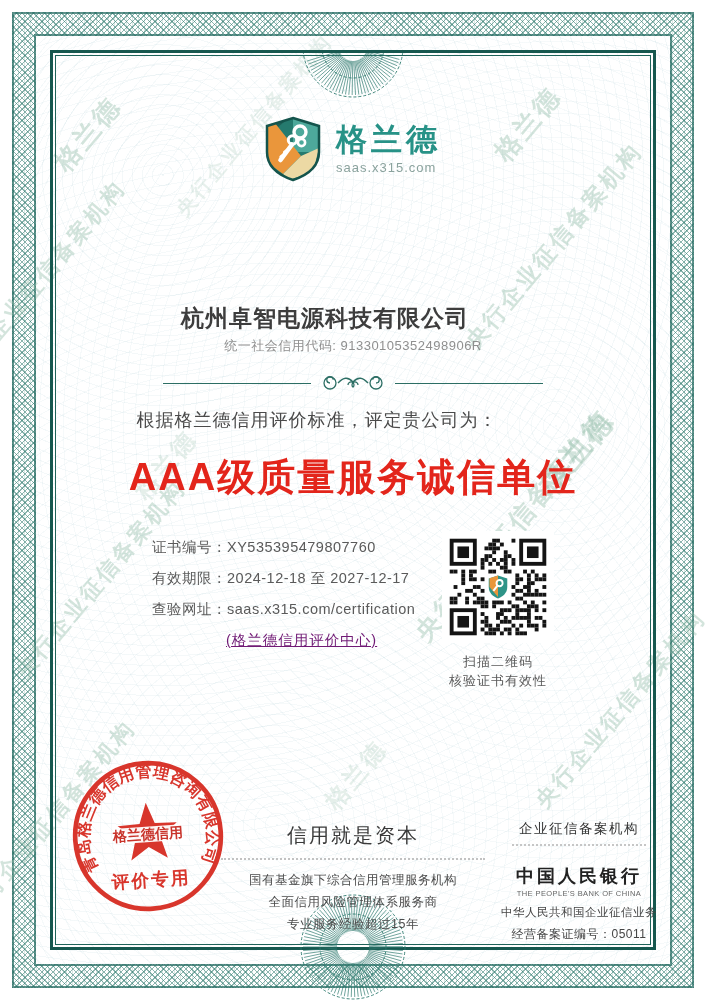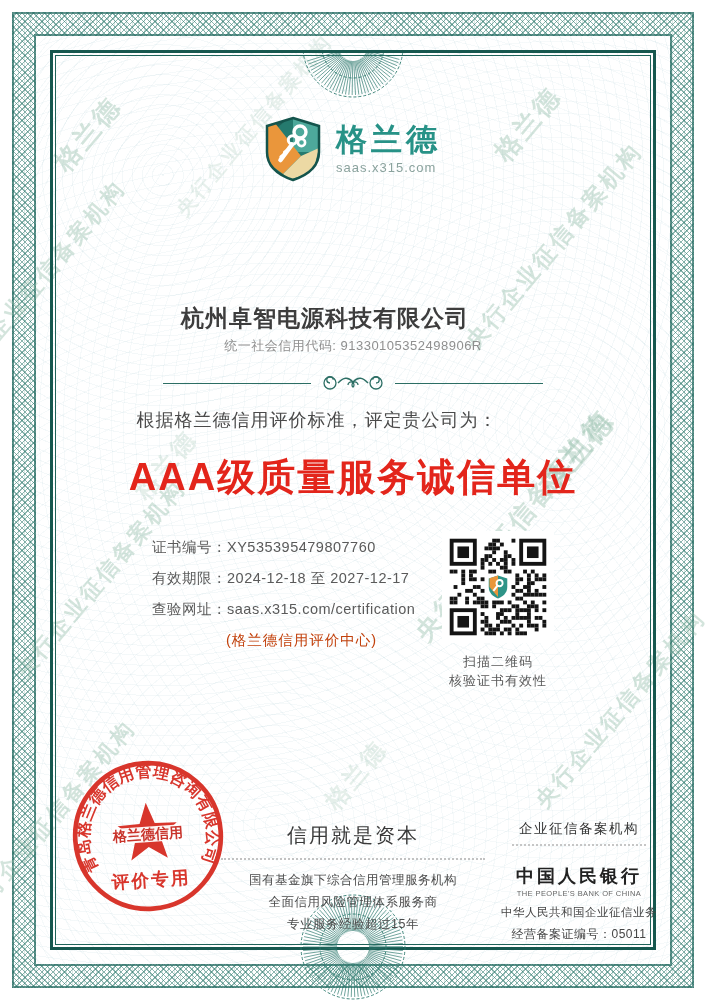--- a/index.html
+++ b/index.html
@@ -53,21 +53,21 @@
 
   .divider{top:370px;left:0;width:706px;display:flex;justify-content:center;align-items:center;gap:10px;}
   .div-line{width:148px;border-top:1.5px solid #2c6e64;}
 
   .statement{top:408px;left:0;width:634px;text-align:center;font-size:18px;color:#4a4a4a;letter-spacing:1px;}
   .rating{top:452px;left:0;width:706px;text-align:center;font-size:38px;font-weight:800;
           color:#e3251b;letter-spacing:2px;}
 
   .details{top:538px;left:152px;font-size:14.5px;color:#5a5a5a;}
   .details .row{margin-bottom:12px;letter-spacing:.5px;}
-  .details .note{padding-left:74px;letter-spacing:1px;color:#c2410c;}
+  .details .note{padding-left:74px;letter-spacing:1px;color:#701a75;text-decoration:underline;}
 
   .qr-wrap{top:531px;left:441px;width:114px;text-align:center;font-family:Liberation Serif, serif;}
   .qr-caption{font-size:13px;color:#5a5a5a;line-height:19px;margin-top:5px;letter-spacing:1px;}
 
   .seal{top:758px;left:68px;width:160px;height:156px;z-index:7;transform:rotate(-4deg);opacity:.93;}
 
   .footer-center{top:822px;left:50%;transform:translateX(-50%);width:300px;text-align:center;}
   .slogan{font-size:20px;font-weight:normal;color:#3a3a3a;letter-spacing:2px;}
   .dotted{border-top:2px dotted #c2c2c2;margin:9px 18px;}
   .footer-line{font-size:12.5px;color:#4c4c4c;line-height:22px;letter-spacing:.5px;}

